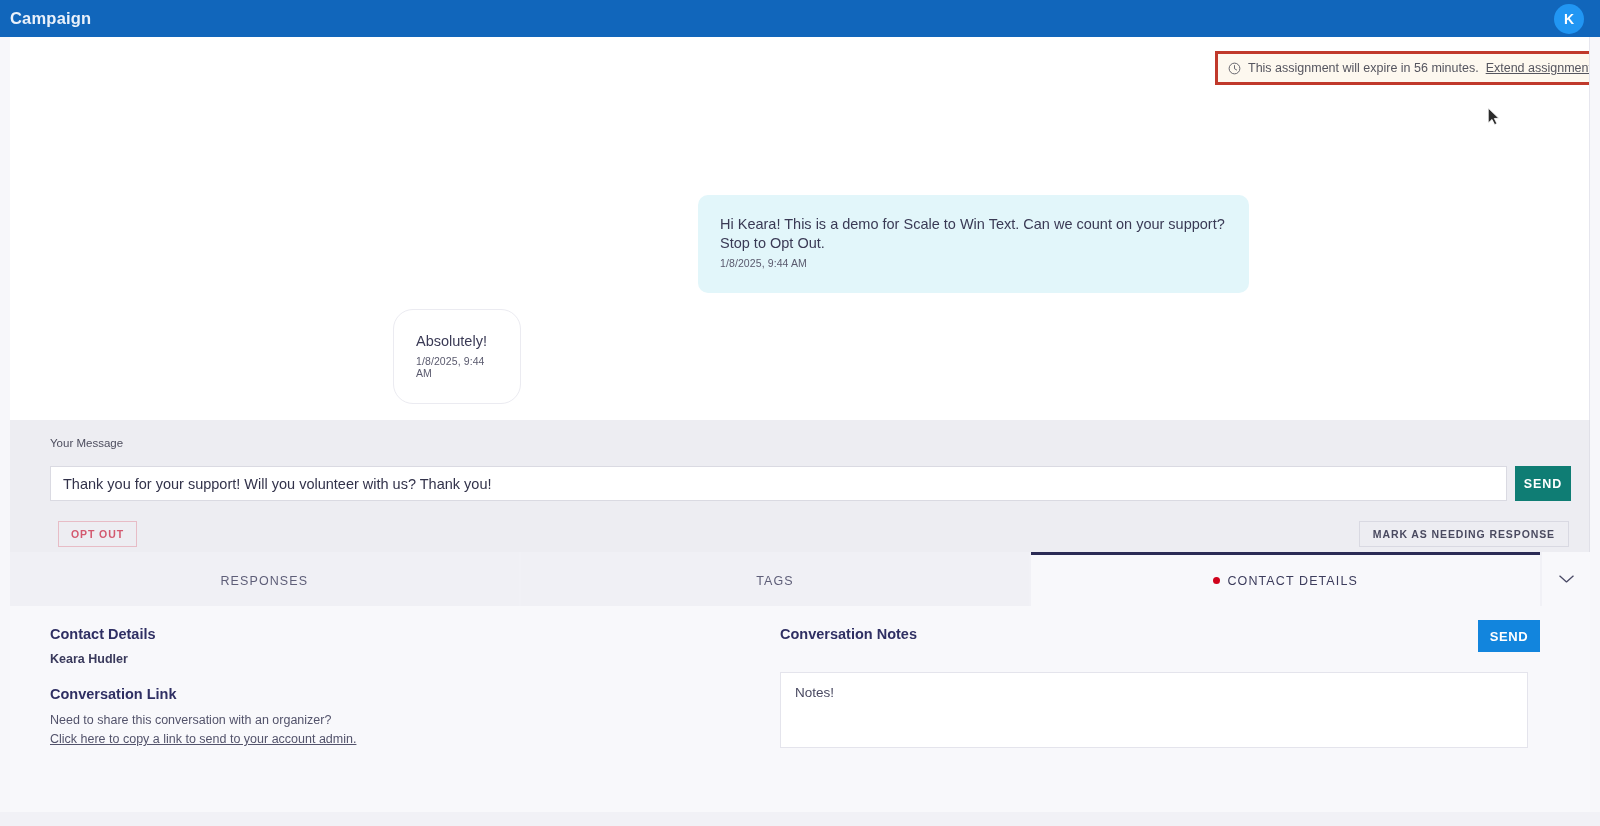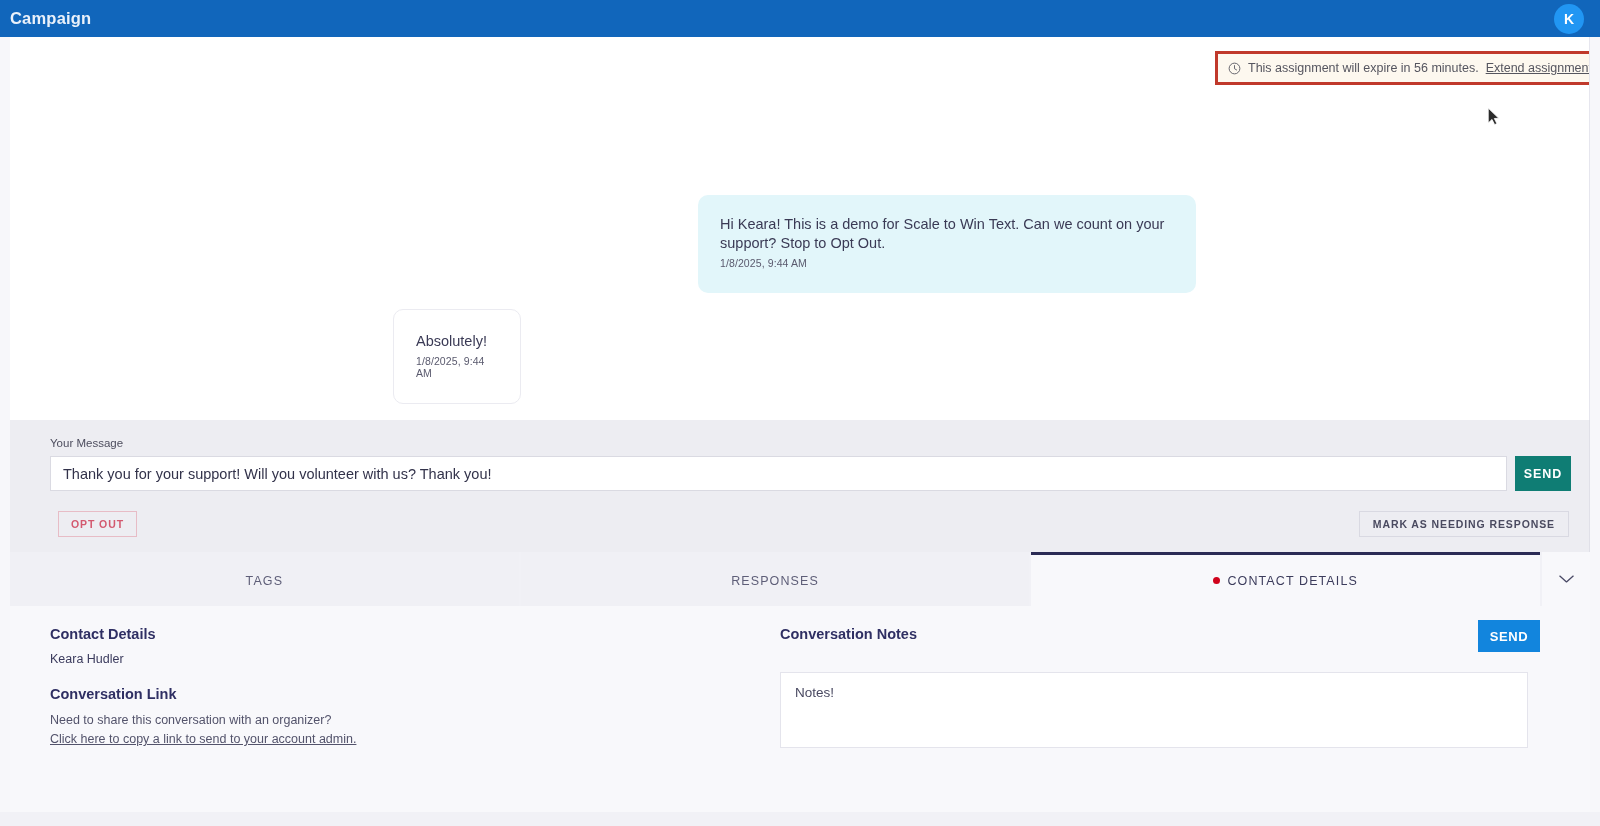--- a/index.html
+++ b/index.html
@@ -74,32 +74,32 @@
   .cursor-arrow {
     position: absolute;
     top: 70px; left: 1477px;
     width: 13px; height: 19px;
   }
 
   
   .bubble-out {
     position: absolute;
     top: 158px; left: 688px;
-    width: 498px;
+    width: 551px;
     background: #e2f6fa;
     border-radius: 10px;
     padding: 20px 24px 24px 22px;
   }
   .bubble-in {
     position: absolute;
     top: 272px; left: 383px;
     width: 128px;
     background: #ffffff;
     border: 1px solid #ebebf1;
-    border-radius: 10px;
+    border-radius: 20px;
     padding: 22px 18px 24px 22px;
   }
   .bubble-text {
     font-size: 14.5px;
     line-height: 19px;
     color: #3a3a55;
   }
   .bubble-time {
     margin-top: 4px;
     font-size: 10.5px;
@@ -112,21 +112,21 @@
     position: absolute;
     top: 420px; left: 10px;
     width: 1580px; height: 132px;
     background: #ededf2;
     border-right: 1px solid #e0e0e8;
     padding: 17px 18px 0 40px;
   }
   .compose-label {
     font-size: 11.5px;
     color: #4d4d5e;
-    margin-bottom: 7px;
+    margin-bottom: 17px;
   }
   .compose-row { display: flex; align-items: stretch; gap: 8px; }
   .msg-input {
     flex: 1 1 auto;
     height: 35px;
     background: #ffffff;
     border: 1px solid #dadae2;
     padding: 12px 12px;
     font-family: "Liberation Sans", sans-serif;
     font-size: 14.5px;
@@ -239,21 +239,21 @@
     padding: 20px 50px 0 10px;
   }
   .sec-title {
     font-size: 14.5px;
     font-weight: 700;
     color: #2f2f63;
     margin-bottom: 10px;
   }
   .sec-value {
     font-size: 12.5px;
-    font-weight: 400;
+    font-weight: 700;
     color: #3a3a5c;
   }
   .sec-gap { height: 20px; }
   .sec-text {
     font-size: 12.5px;
     color: #53536b;
     line-height: 17px;
   }
   .sec-link {
     font-size: 12.5px;
@@ -342,24 +342,24 @@
     <button class="send-btn">SEND</button>
   </div>
   <div class="compose-actions">
     <button class="optout-btn">OPT OUT</button>
     <button class="needresp-btn">MARK AS NEEDING RESPONSE</button>
   </div>
 </div>
 
 <div class="tabstrip">
   <div class="tab">
+    <span>RESPONSES</span>
+  </div>
+  <div class="tab">
     <span>TAGS</span>
-  </div>
-  <div class="tab">
-    <span>RESPONSES</span>
   </div>
   <div class="tab active">
     <span class="reddot"></span>
     <span>CONTACT DETAILS</span>
   </div>
   <div class="tab-collapse">
     <svg class="chev" viewBox="0 0 20 12">
       <path d="M2 2.5 L10 9.5 L18 2.5" fill="none" stroke="#4a4a66" stroke-width="1.6" stroke-linecap="round" stroke-linejoin="round"></path>
     </svg>
   </div>

